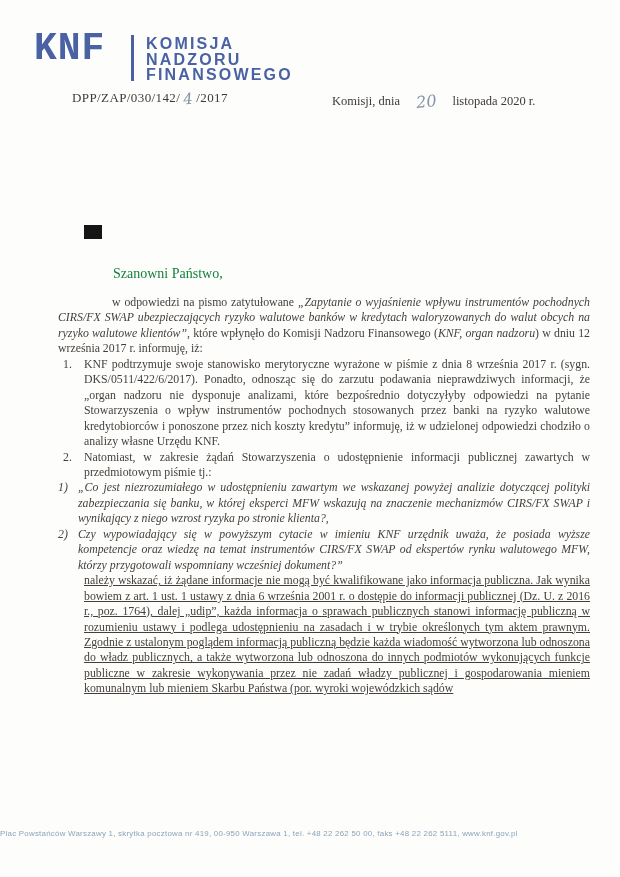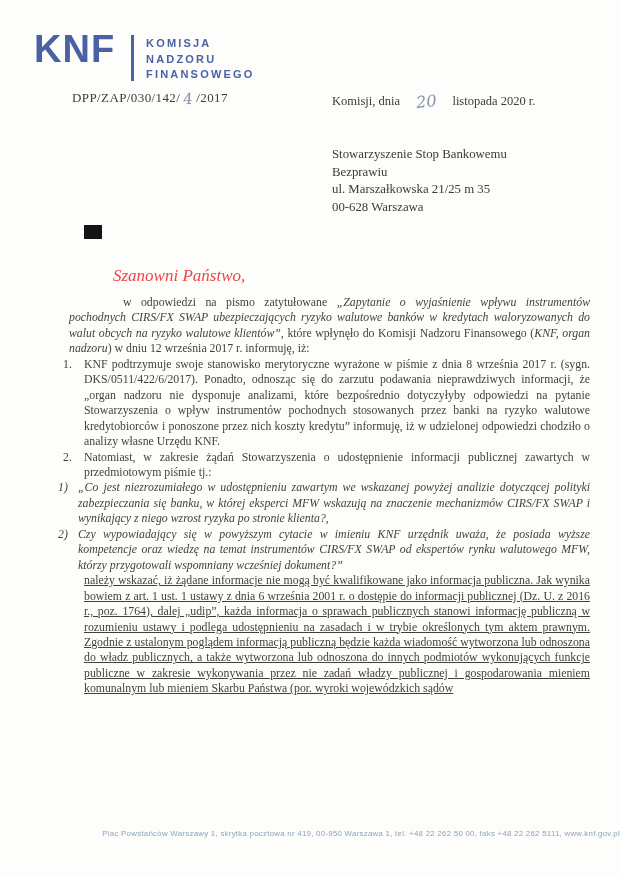--- a/index.html
+++ b/index.html
@@ -8,32 +8,32 @@
     width:620px;height:877px;
     margin:0 auto;
     background:#fdfdfc;
     overflow:hidden;
     font-family:"Liberation Serif", serif;
     color:#46413c;
   }
   
   .logo-knf{
     position:absolute;left:34px;top:30px;
-    font-family:Liberation Sans, sans-serif;
+    font-family:Liberation Mono, monospace;
     font-weight:800;font-size:38px;line-height:1;
     letter-spacing:1px;color:#4a62a3;
   }
   .logo-divider{
     position:absolute;left:131px;top:35px;
     width:3px;height:46px;background:#4a62a3;
   }
   .org-name{
     position:absolute;left:146px;top:36px;
     font-family:"Liberation Sans", sans-serif;
-    font-weight:700;font-size:11px;line-height:15.5px;
+    font-weight:700;font-size:16px;line-height:15.5px;
     letter-spacing:2.2px;color:#4a62a3;
   }
   .ref-line{
     position:absolute;left:72px;top:88px;
     font-size:13px;letter-spacing:0.4px;color:#3f3a36;
     white-space:nowrap;
   }
   .date-line{
     position:absolute;left:332px;top:90px;
     font-size:12.5px;color:#3f3a36;white-space:nowrap;
@@ -53,39 +53,39 @@
     font-size:12.8px;line-height:17.6px;color:#3f3a36;
   }
   
   .redaction{
     position:absolute;left:84px;top:225px;
     width:18px;height:14px;background:#151515;
   }
   
   .salutation{
     position:absolute;left:113px;top:266px;
-    font-style:italic;font-size:17px;color:#ef4444;
+    font-size:14px;color:#15803d;
   }
   .body-text{
     position:absolute;left:58px;top:295px;width:532px;
     font-size:11.8px;line-height:15.45px;
     text-align:justify;color:#443f3a;
   }
   .para{margin:0;}
-  .intro{text-indent:54px;margin-left:11px;}
+  .intro{text-indent:54px;}
   .it{font-style:italic;}
   .li{position:relative;padding-left:26px;}
   .li .marker{position:absolute;left:5px;top:0;}
   .subli{position:relative;padding-left:20px;font-style:italic;}
   .subli .marker{position:absolute;left:0;top:0;}
   .cont{padding-left:26px;text-decoration:underline;}
   
   .footer{
     position:absolute;left:0;top:829px;width:620px;
-    text-align:right;
+    text-align:left;
     font-family:"Liberation Sans", sans-serif;
     font-size:7.9px;letter-spacing:0.25px;
     color:#8ba4ba;
   }
 </style>
 </head>
 <body>
 
 <div class="page">
 
@@ -94,26 +94,20 @@
   <div class="org-name">
     <div>KOMISJA</div>
     <div>NADZORU</div>
     <div>FINANSOWEGO</div>
   </div>
 
   <div class="ref-line"><span>DPP/ZAP/030/142/</span><span class="hand hand-ref">4</span><span>/2017</span></div>
 
   <div class="date-line"><span>Komisji, dnia</span><span class="hand hand-day">20</span><span>listopada 2020 r.</span></div>
 
-  <div class="recipient">
-    <div>Stowarzyszenie Stop Bankowemu</div>
-    <div>Bezprawiu</div>
-    <div>ul. Marszałkowska 21/25 m 35</div>
-    <div>00-628 Warszawa</div>
-  </div>
 
   <div class="redaction"></div>
 
   <div class="salutation">Szanowni Państwo,</div>
 
   <div class="body-text">
 
     <p class="para intro"><span>w odpowiedzi na pismo zatytułowane </span><span class="it">„Zapytanie o wyjaśnienie wpływu instrumentów pochodnych CIRS/FX SWAP ubezpieczających ryzyko walutowe banków w kredytach waloryzowanych do walut obcych na ryzyko walutowe klientów”</span><span>, które wpłynęło do Komisji Nadzoru Finansowego (</span><span class="it">KNF, organ nadzoru</span><span>) w dniu 12 września 2017 r. informuję, iż:</span></p>
 
     <div class="li">

